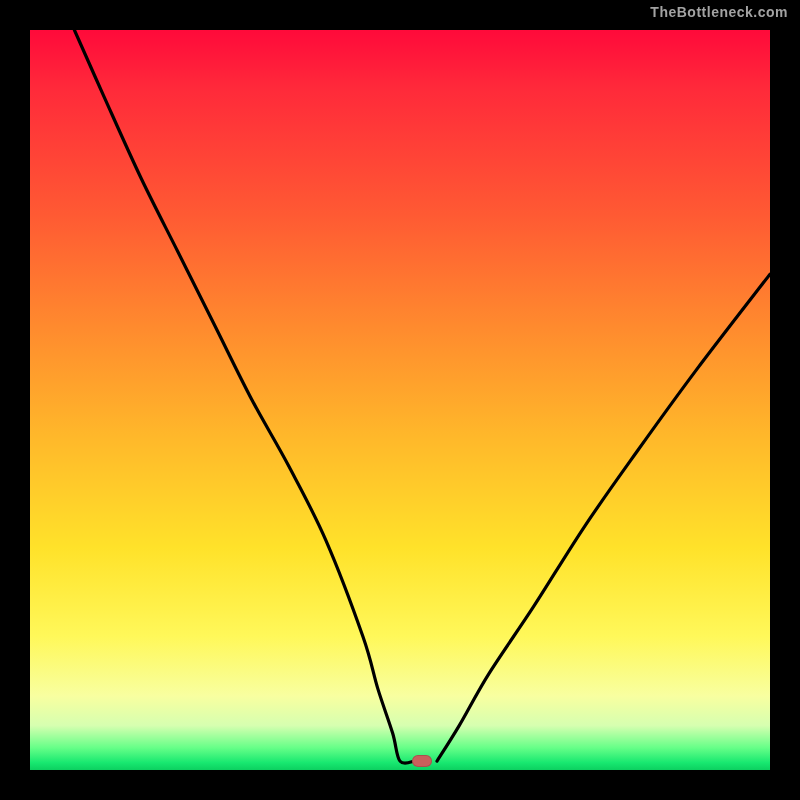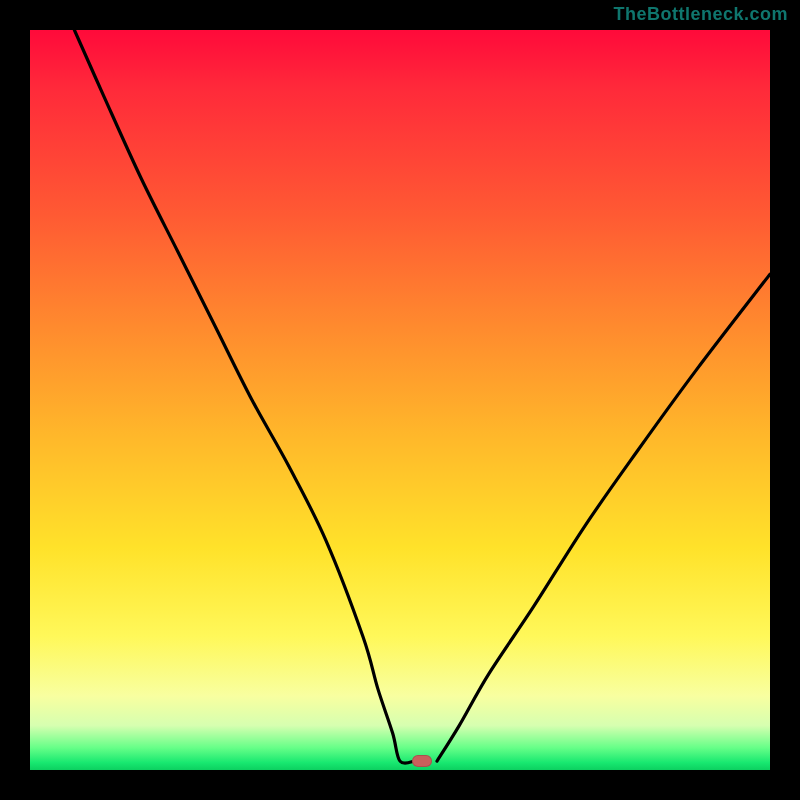--- a/index.html
+++ b/index.html
@@ -14,22 +14,22 @@
   .frame {
     position: relative;
     width: 800px;
     height: 800px;
     background: #000;
   }
   .watermark {
     position: absolute;
     top: 4px;
     right: 12px;
-    color: #0f766e;
-    font-size: 18px;
+    color: #a3a3a3;
+    font-size: 14px;
     font-weight: bold;
     letter-spacing: 0.5px;
     z-index: 5;
   }
   .plot-area {
     position: absolute;
     left: 30px;
     top: 30px;
     width: 740px;
     height: 740px;

